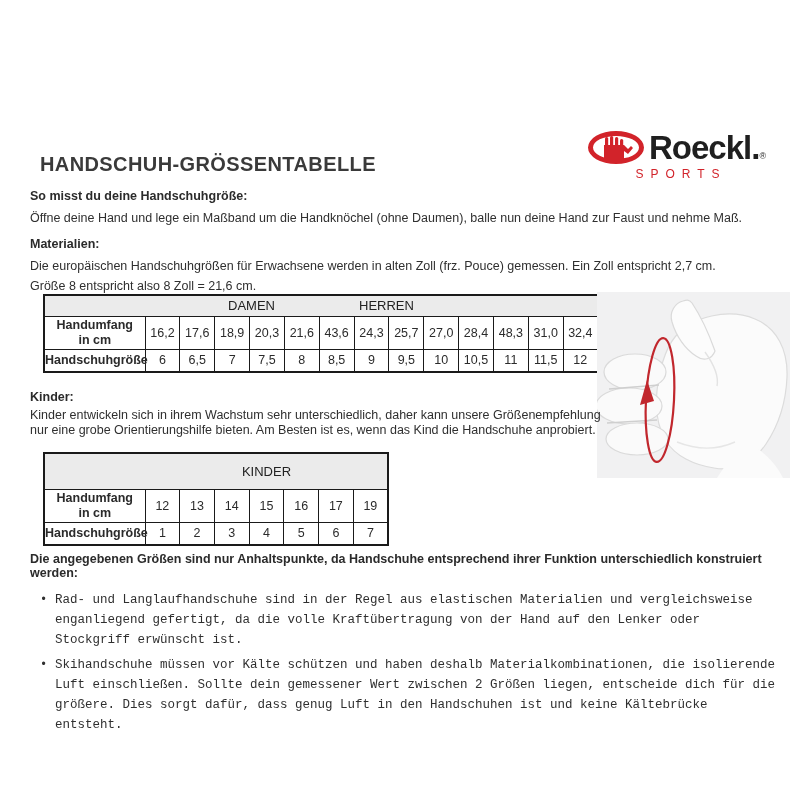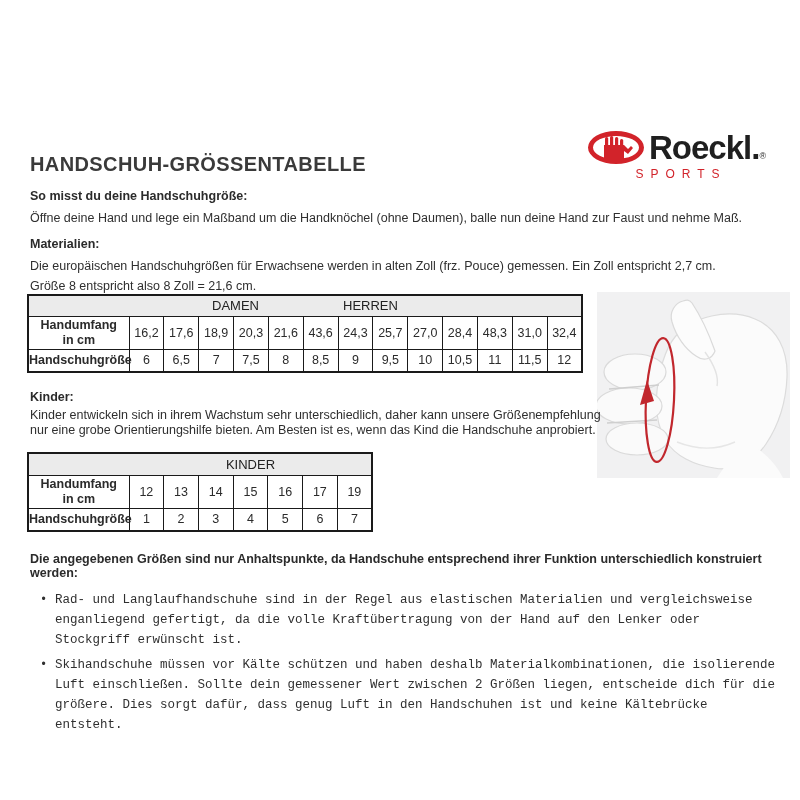--- a/index.html
+++ b/index.html
@@ -16,42 +16,42 @@
   .logo-oval{width:56px;height:33px;border:5px solid #d2232a;border-radius:50%;
     display:flex;align-items:center;justify-content:center;box-sizing:border-box;}
   .logo-word{font-size:33px;font-weight:800;color:#1f1f1f;letter-spacing:-1px;line-height:1;}
   .logo-reg{font-size:9px;color:#1f1f1f;vertical-align:baseline;font-weight:400;}
   .logo-sub{font-size:12px;font-weight:400;color:#d2232a;letter-spacing:7px;margin-top:3px;margin-left:8px;}
   
   .h-bold{font-size:12.5px;font-weight:700;color:#2b2b2b;}
   .body-text{font-size:12.5px;line-height:20px;color:#2f2f2f;}
   
   table.sizes{border-collapse:collapse;table-layout:fixed;background:#fff;
-    font-size:12.5px;color:#2b2b2b;border:2px solid #1a1a1a;}
+    font-size:12.5px;color:#2b2b2b;border:2px solid #1a1a1a;margin-left:16px;}
   table.sizes td{border:1.5px solid #1a1a1a;text-align:center;padding:0;vertical-align:middle;}
   td.group-cell{background:#ebebeb;}
   tr.r-head{height:21px;}
   tr.r-circ{height:33px;}
   tr.r-size{height:23px;}
   .group-flex{display:flex;justify-content:center;gap:84px;font-weight:400;font-size:13px;color:#222;}
   .kinder-head{margin-left:101px;text-align:center;font-size:13px;color:#222;}
   td.lbl{text-align:left;padding-left:7px;font-weight:700;font-size:12.5px;}
   .preline{white-space:pre-line;line-height:15px;}
   
   ul.notes{list-style:none;margin:0;padding:0;}
   ul.notes li{position:relative;padding-left:23px;margin-bottom:5px;
     font-size:12.5px;line-height:20px;color:#2f2f2f;}
   ul.notes li::before{content:"\2022";position:absolute;left:8px;top:0;font-size:12px;color:#2f2f2f;}
   
   .hand-fig{display:block;}
 </style>
 </head>
 <body>
 
-<div class="abs page-title" style="left:30px;top:153px;">HANDSCHUH-GRÖSSENTABELLE</div>
+<div class="abs page-title" style="left:40px;top:153px;">HANDSCHUH-GRÖSSENTABELLE</div>
 
 <div class="abs logo" style="left:588px;top:131px;justify-content:flex-end;">
   <div class="logo-row">
     <span class="logo-oval">
       <svg width="38" height="24" viewBox="0 0 38 24">
         <g fill="#d2232a">
           <rect x="8" y="1" width="3.2" height="9" rx="1.5"></rect>
           <rect x="13" y="0" width="3.2" height="10" rx="1.5"></rect>
           <rect x="18" y="1" width="3.2" height="9" rx="1.5"></rect>
           <rect x="23" y="3" width="3.2" height="8" rx="1.5"></rect>
@@ -144,21 +144,21 @@
 
 <div class="abs h-bold" style="left:30px;top:390px;">Kinder:</div>
 <div class="abs body-text preline" style="left:30px;top:408px;width:620px;">Kinder entwickeln sich in ihrem Wachstum sehr unterschiedlich, daher kann unsere Größenempfehlung
 nur eine grobe Orientierungshilfe bieten. Am Besten ist es, wenn das Kind die Handschuhe anprobiert.</div>
 
 <table class="sizes abs" style="left:27px;top:452px;width:346px;">
   <colgroup>
       <col style="width:101px;">
     </colgroup>
   <tbody>
-    <tr class="r-head" style="height:22px;">
+    <tr class="r-head" style="height:36px;">
       <td class="group-cell" colspan="8">
         <div class="kinder-head">KINDER</div>
       </td>
     </tr>
     <tr class="r-circ">
       <td class="lbl preline">Handumfang
 in cm</td>
     <td>12</td>
         <td>13</td>
         <td>14</td>

